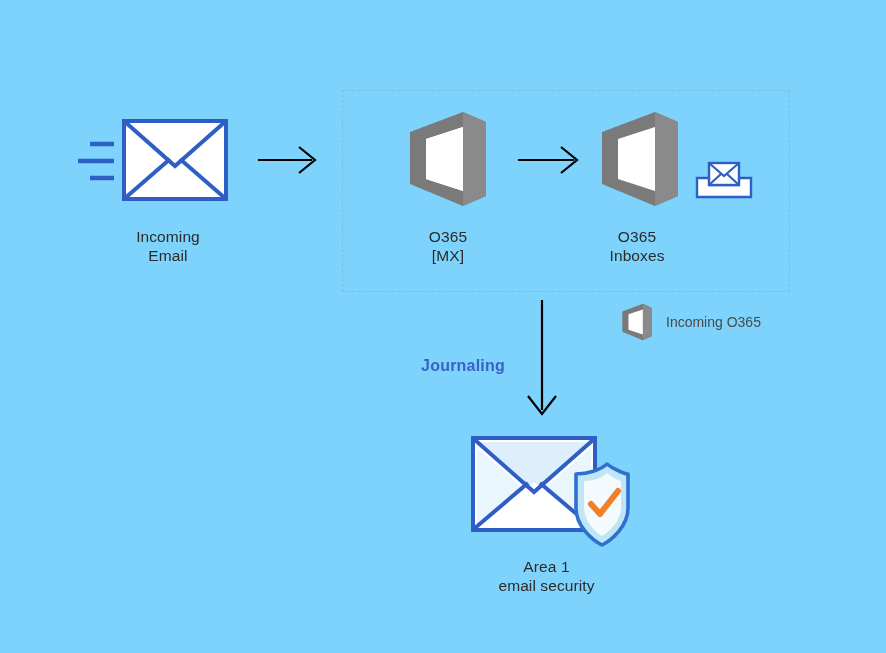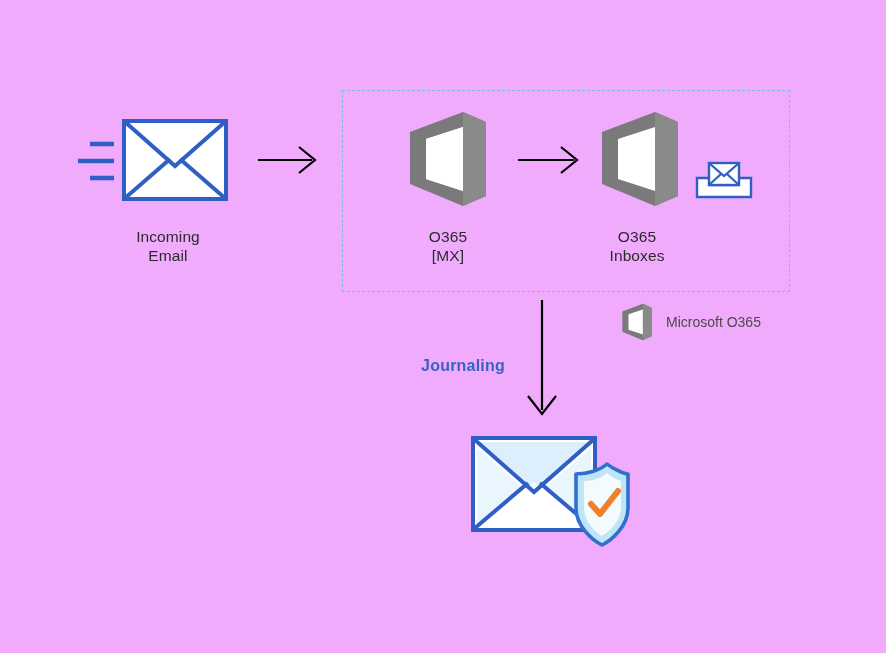--- a/index.html
+++ b/index.html
@@ -8,21 +8,21 @@
     padding: 0;
     background: #ffffff;
   }
   body {
     font-family: "Liberation Sans", sans-serif;
   }
   #canvas {
     position: relative;
     width: 886px;
     height: 653px;
-    background: #f0abfc;
+    background: #7dd3fc;
     overflow: hidden;
   }
   .node {
     position: absolute;
   }
   .label {
     position: absolute;
     text-align: center;
     color: #2b2b2b;
     font-size: 15.5px;
@@ -129,21 +129,21 @@
     </svg>
   </div>
 
   <div class="node" style="left:620px; top:303px;">
     <svg width="34" height="38" viewBox="0 0 86 98">
       <path d="M 5,22 L 58,2 L 81,12 L 81,86 L 58,96 L 5,74 Z" fill="#7a7a7a"></path>
       <path d="M 58,2 L 81,12 L 81,86 L 58,96 Z" fill="#8a8a8a"></path>
       <path d="M 21,29 L 58,17 L 58,81 L 21,69 Z" fill="#ffffff"></path>
     </svg>
   </div>
-  <div class="legend-label" style="left:666px; top:314px;">Microsoft O365</div>
+  <div class="legend-label" style="left:666px; top:314px;">Incoming O365</div>
 
   <div class="node" style="left:522px; top:300px;">
     <svg width="40" height="120" viewBox="0 0 40 120">
       <line x1="20" y1="0" x2="20" y2="110" stroke="#000000" stroke-width="2.2"></line>
       <polyline points="6,96 20,114 34,96" fill="none" stroke="#000000" stroke-width="2.2" stroke-linecap="butt" stroke-linejoin="miter"></polyline>
     </svg>
   </div>
   <div class="label label-journaling" style="left:398px; top:356px; width:130px;">Journaling</div>
 
   <div class="node" style="left:466px; top:430px;">
@@ -167,14 +167,16 @@
                L 162,78 C 162,96 146,110 136,115
                C 126,110 110,96 110,78 Z" fill="#bfe6f7" stroke="#2f6fd0" stroke-width="3.6" stroke-linejoin="round"></path>
 
       <path d="M 118,51 C 127,51 136,48 141,43 C 146,48 155,51 155,51
                L 155,77 C 155,91 144,101 136,106
                C 128,101 118,91 118,77 Z" fill="#f4fbff" stroke="none"></path>
 
       <polyline points="125,74 134,84 152,61" fill="none" stroke="#f0802a" stroke-width="6" stroke-linecap="round" stroke-linejoin="round"></polyline>
     </svg>
   </div>
+  <div class="label" style="left:464px; top:557px; width:165px;">Area 1
+email security</div>
 
 </div>
 
 </body></html>

